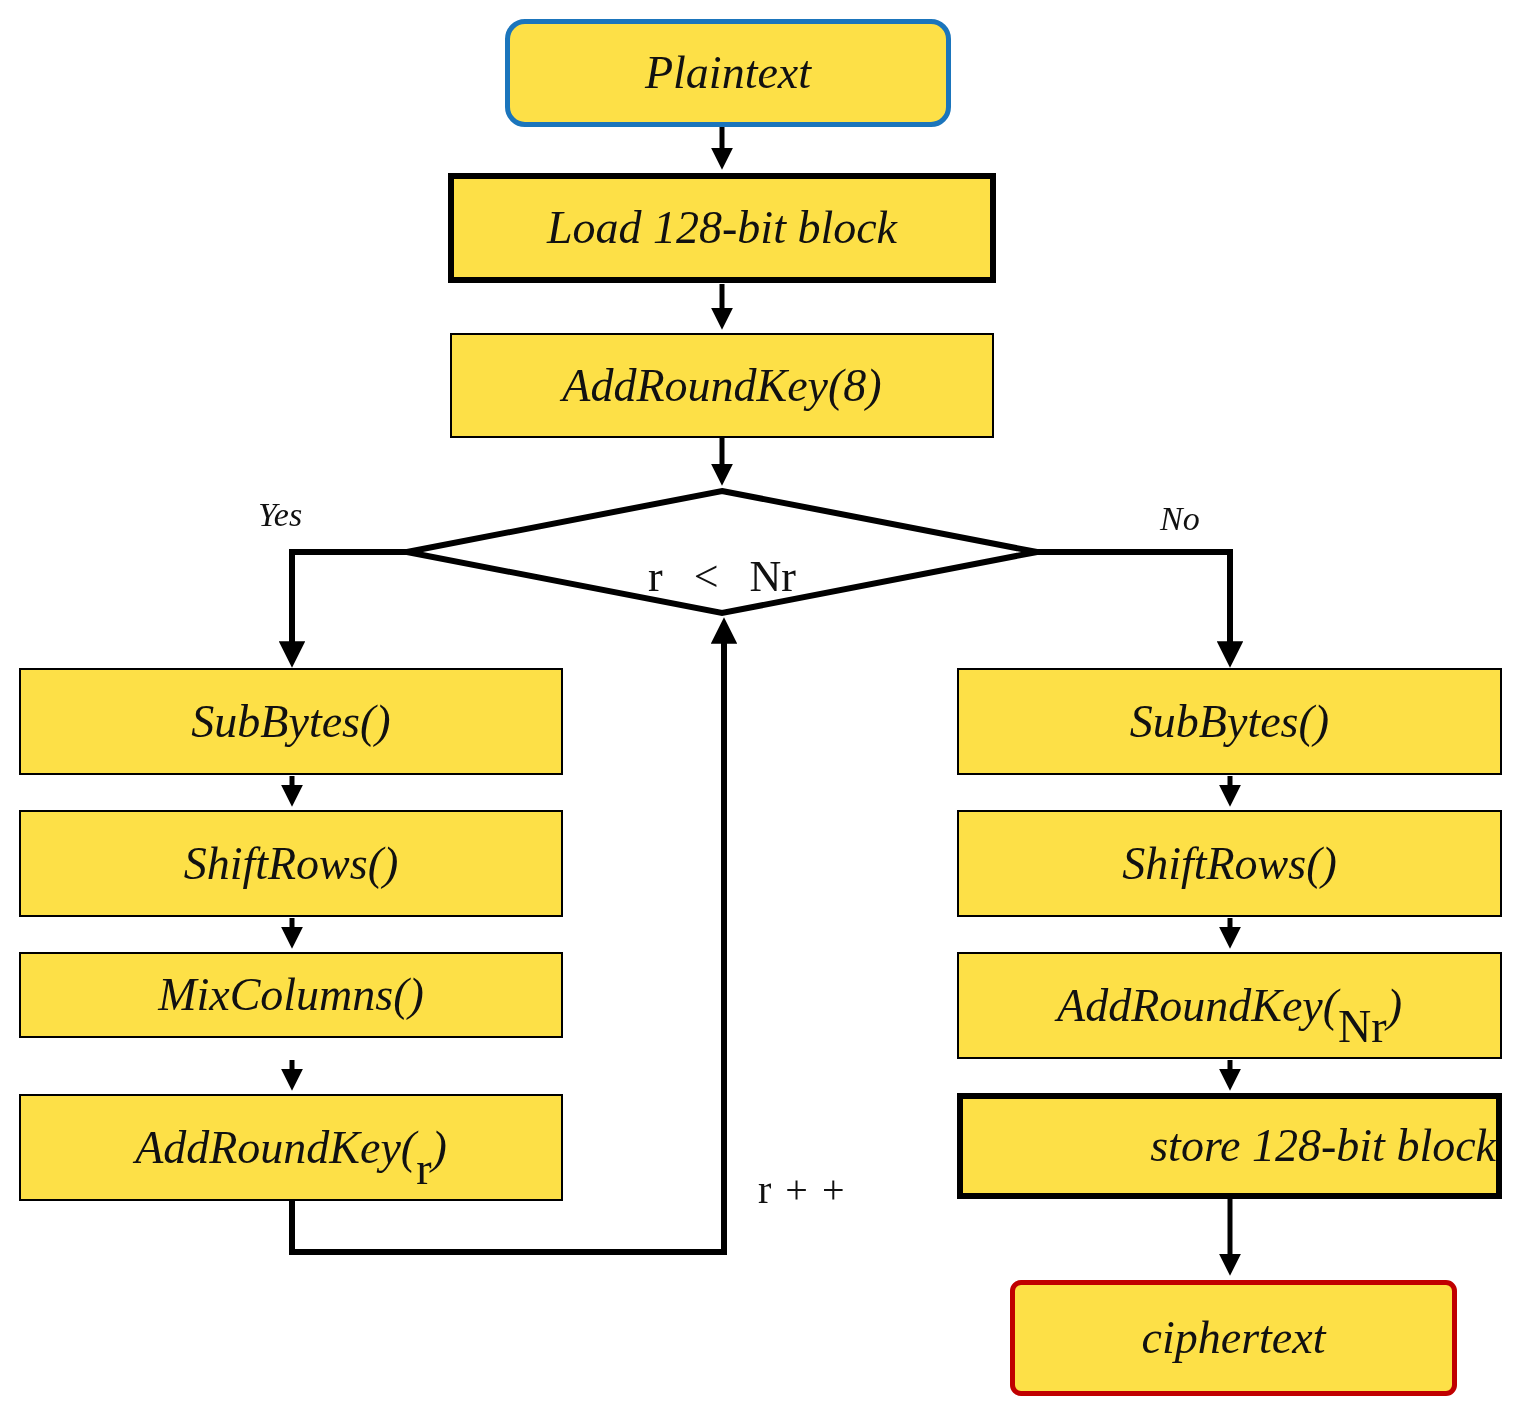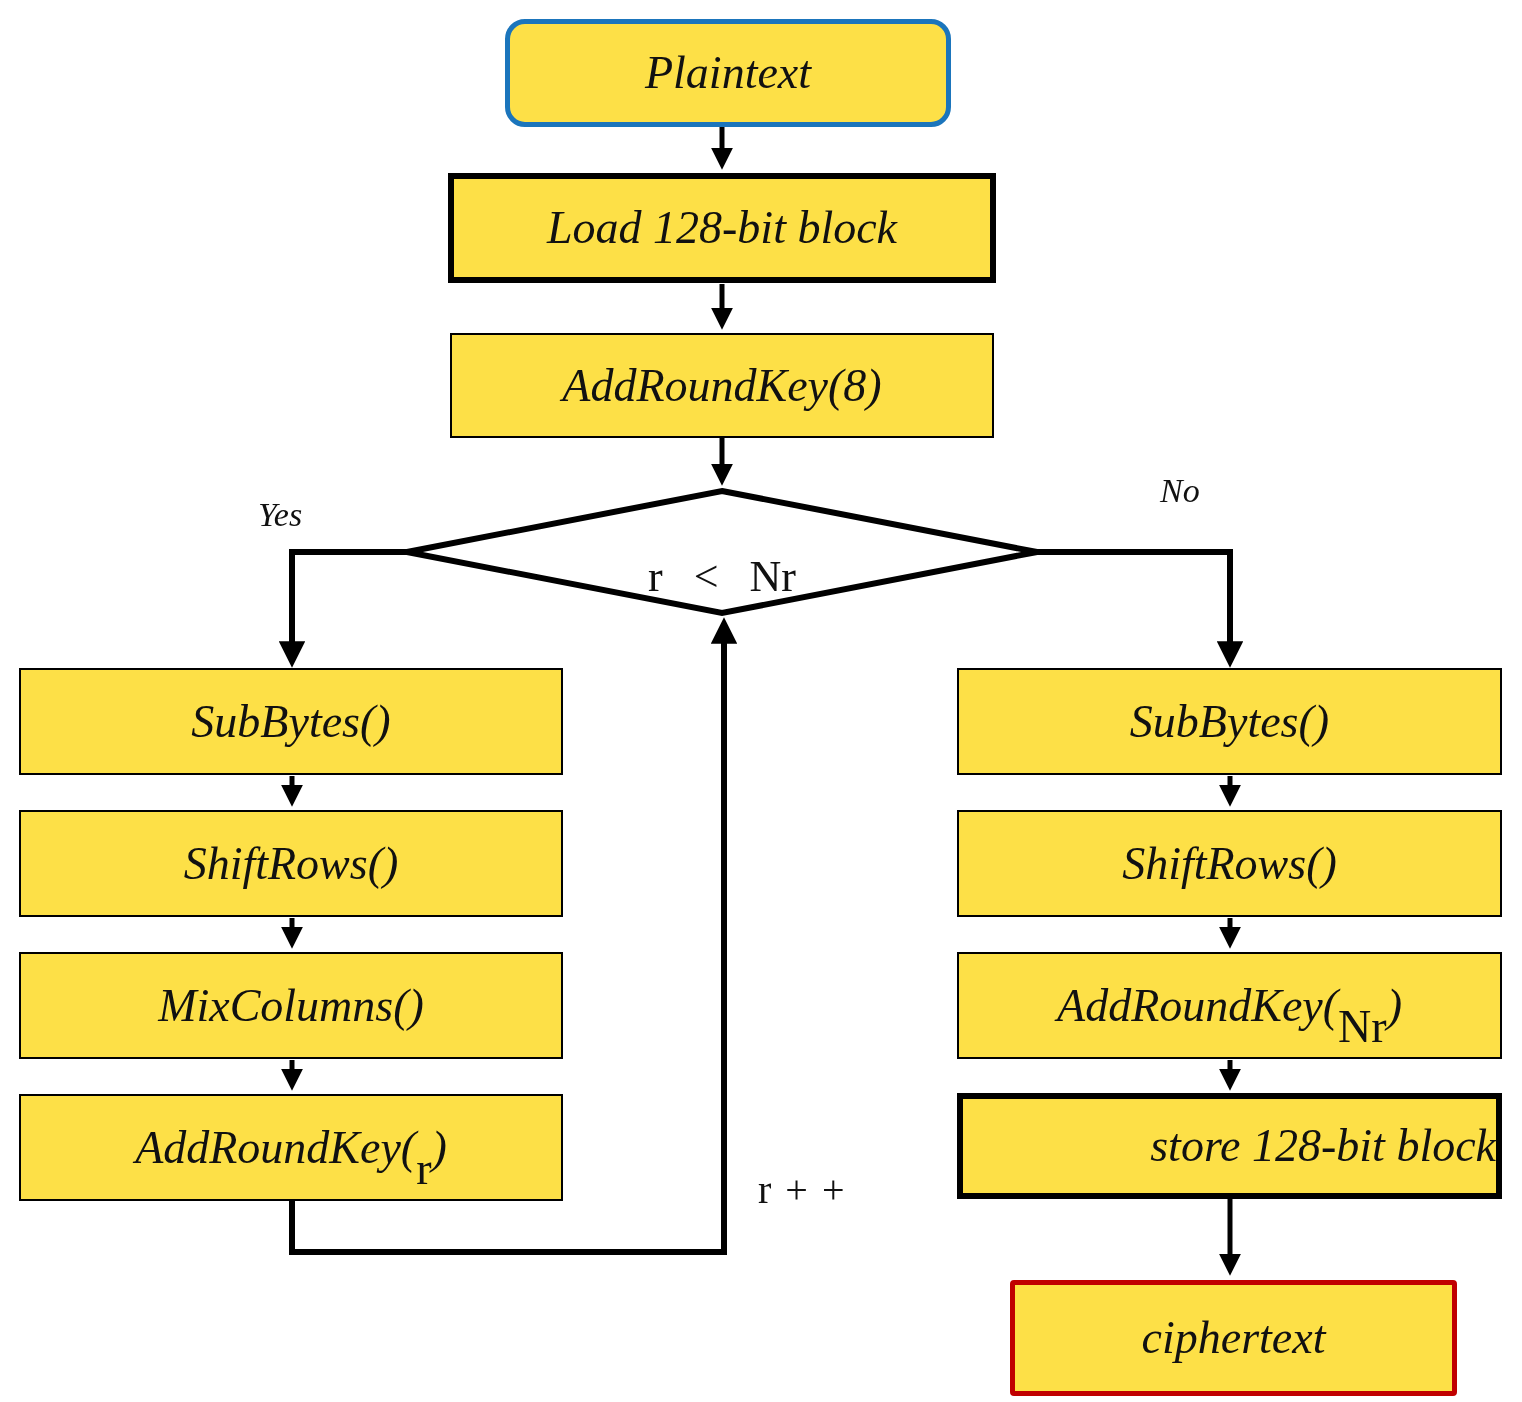--- a/index.html
+++ b/index.html
@@ -31,21 +31,21 @@
     background:#fde047;
     font-style:italic;
     font-size:46px;
     text-align:center;
     line-height:1;
     white-space:nowrap;
   }
   .thin{border:2px solid var(--line);}
   .thick{border:6px solid var(--line);}
   .terminal-start{border:5px solid var(--plaintext-border);border-radius:20px;}
-  .terminal-end{border:5px solid var(--ciphertext-border);border-radius:4px;}
+  .terminal-end{border:5px solid var(--ciphertext-border);border-radius:11px;}
   .upright{font-style:normal;margin-top:43px;}
 
   .edge-label{
     position:absolute;
     font-size:34px;
     font-style:italic;
     line-height:1;
     white-space:nowrap;
   }
   .loop-label{
@@ -112,34 +112,34 @@
     <span>AddRoundKey(8)</span>
   </div>
 
   <div class="decision-text">
     <span>r &lt; Nr</span>
   </div>
 
   <div class="edge-label" style="left:258px;top:498px;">
     <span>Yes</span>
   </div>
-  <div class="edge-label" style="left:1160px;top:474px;">
+  <div class="edge-label" style="left:1160px;top:502px;">
     <span>No</span>
   </div>
   <div class="loop-label" style="left:758px;top:1170px;">
     <span>r + +</span>
   </div>
 
   <div class="node thin" style="left:19px;top:668px;width:544px;height:107px;">
     <span>SubBytes()</span>
   </div>
   <div class="node thin" style="left:19px;top:810px;width:544px;height:107px;">
     <span>ShiftRows()</span>
   </div>
-  <div class="node thin" style="left:19px;top:952px;width:544px;height:107px;">
+  <div class="node thin" style="left:19px;top:952px;width:544px;height:86px;">
     <span>MixColumns()</span>
   </div>
   <div class="node thin" style="left:19px;top:1094px;width:544px;height:107px;">
     <span>AddRoundKey(</span>
       <span class="upright">r</span>
       <span> )</span>
   </div>
 
   <div class="node thin" style="left:957px;top:668px;width:545px;height:107px;">
     <span>SubBytes()</span>

